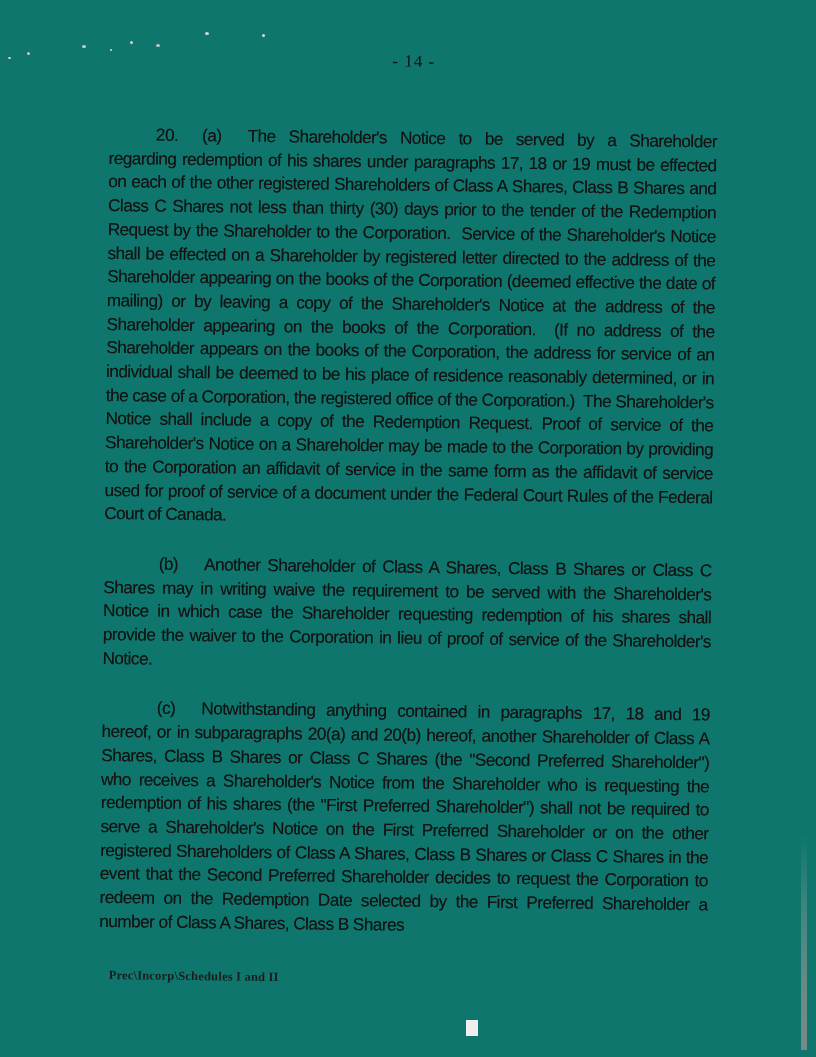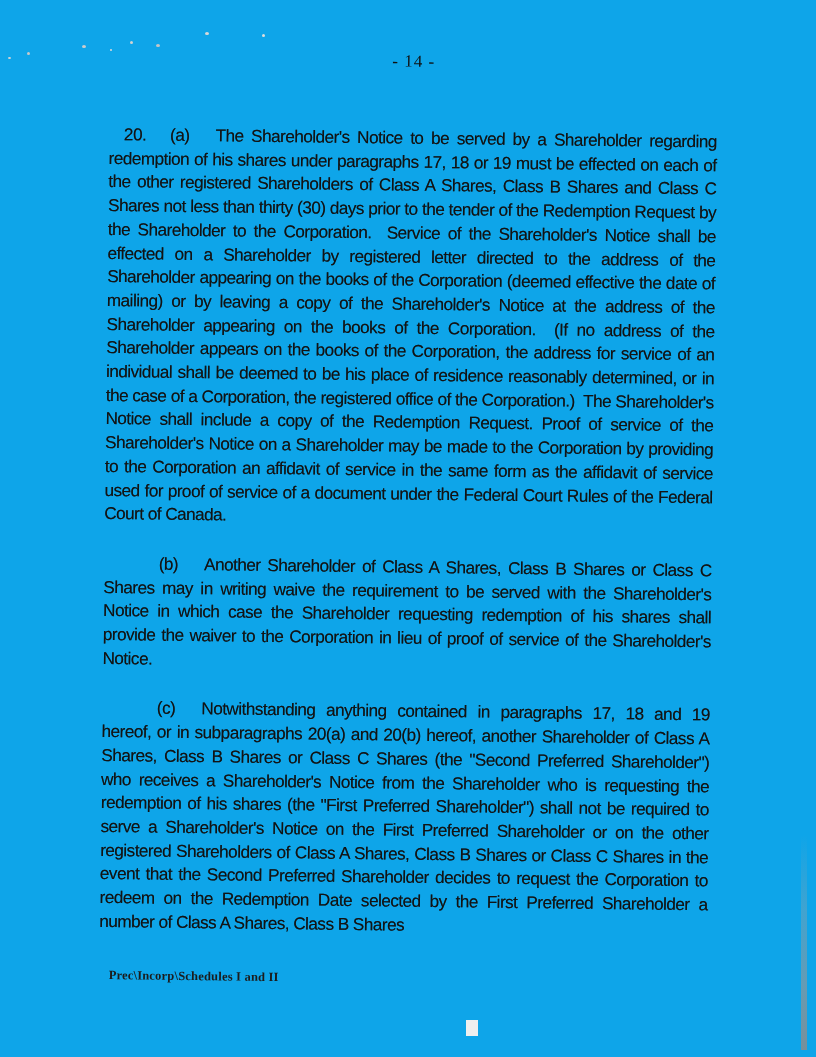--- a/index.html
+++ b/index.html
@@ -3,21 +3,21 @@
 <meta charset="utf-8">
 <style>
   * { margin:0; padding:0; box-sizing:border-box; }
   html, body { width:816px; height:1057px; }
   body {
     position:relative;
     background:#ffffff;
     overflow:hidden;
     font-family:"Liberation Sans", sans-serif;
   }
-  .scan-page { position:absolute; inset:0; background:#0ea5e9;text-decoration:underline; }
+  .scan-page { position:absolute; inset:0; background:#0f766e;text-decoration:underline; }
 
   
   .content {
     position:absolute;
     left:110px; top:48px; width:608px;
     transform:rotate(0.7deg);
     transform-origin:0 0;
     color:#141414;
   }
 
@@ -34,21 +34,21 @@
     font-size:17.2px;
     line-height:23.7px;
     letter-spacing:-0.55px;
     text-align:justify;
     white-space:pre-wrap;
     color:#131313;
     text-shadow:0 0 0.5px rgba(15,15,15,0.6);
   }
   .para-a { margin-top:55px; text-indent:15px; }
   .para-b, .para-c { text-indent:55px; }
-  .num    { margin-right:24px; }
+  .num    { margin-right:24px;margin-left:32px; }
   .letter { margin-right:26px; }
 
   .footer {
     margin-top:34px;
     margin-left:10px;
     font-family:"Liberation Serif", serif;
     font-weight:bold;
     font-size:12.5px;
     letter-spacing:0.2px;
     color:#1c1c1c;

